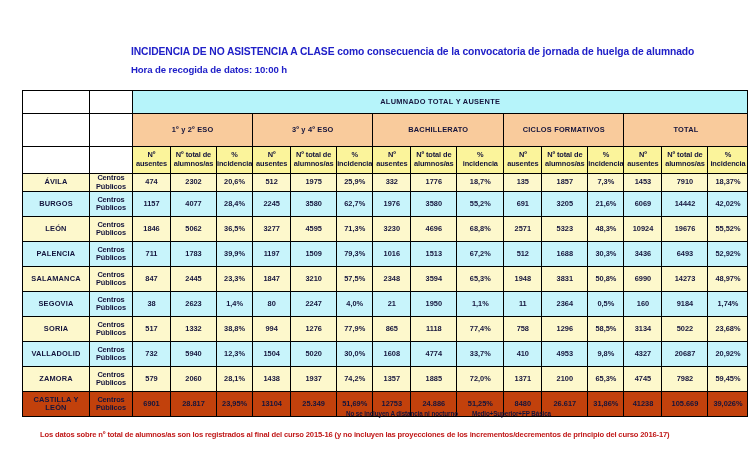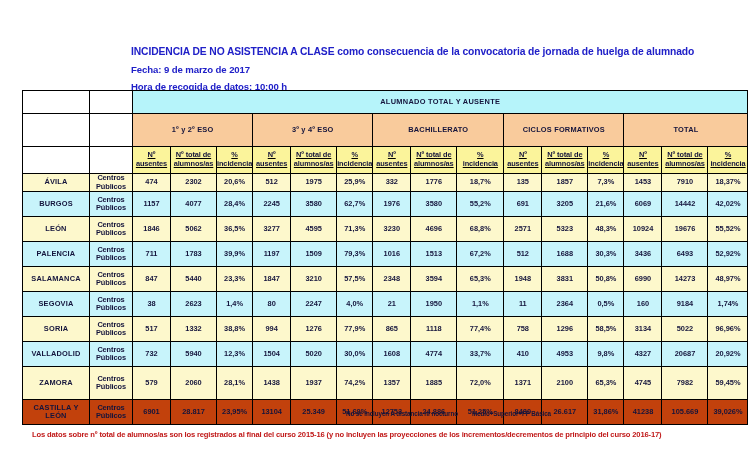--- a/index.html
+++ b/index.html
@@ -112,35 +112,34 @@
     font-weight: bold;
     color: #14143c;
     white-space: nowrap;
     letter-spacing: -0.1px;
   }
   #fnote-1 { left: 346px; top: 0; }
   #fnote-2 { left: 472px; top: 0; }
 
   #red-note {
     position: absolute;
-    left: 32px;
+    left: 40px;
     top: 430px;
     font-size: 7.6px;
     font-weight: bold;
     color: #c01818;
     white-space: nowrap;
     letter-spacing: -0.15px;
   }
 </style>
 </head>
 <body>
 
 <div id="header-block">
   <div class="hdr-line" id="doc-title">INCIDENCIA DE NO ASISTENCIA A CLASE como consecuencia de la convocatoria de jornada de huelga de alumnado</div>
-  <div class="hdr-line" id="doc-date">Fecha:  9  de  marzo  de  2017</div>
   <div class="hdr-line" id="doc-time">Hora de recogida de datos: 10:00 h</div>
 </div>
 
 <table id="grid">
   <colgroup>
     <col style="width:66px">
       <col style="width:42px">
     <col style="width:37px">
       <col style="width:45px">
       <col style="width:34px">
@@ -165,21 +164,21 @@
       </tr>
       <tr style="height: 32px;">
         <td class="blank"></td>
         <td class="blank"></td>
         <td class="peach grouphdr" colspan="3">1º y 2º ESO</td>
         <td class="peach grouphdr" colspan="3">3º y 4º ESO</td>
         <td class="peach grouphdr" colspan="3">BACHILLERATO</td>
         <td class="peach grouphdr" colspan="3">CICLOS FORMATIVOS</td>
         <td class="peach grouphdr" colspan="3">TOTAL</td>
       </tr>
-      <tr style="height: 26px; text-decoration: underline;">
+      <tr style="height: 26px;">
         <td class="blank"></td>
         <td class="blank"></td>
         <td class="yellowhdr subhdr">Nº<br>ausentes</td>
         <td class="yellowhdr subhdr">Nº total de<br>alumnos/as</td>
         <td class="yellowhdr subhdr">%<br>incidencia</td>
         <td class="yellowhdr subhdr">Nº<br>ausentes</td>
         <td class="yellowhdr subhdr">Nº total de<br>alumnos/as</td>
         <td class="yellowhdr subhdr">%<br>incidencia</td>
         <td class="yellowhdr subhdr">Nº<br>ausentes</td>
         <td class="yellowhdr subhdr">Nº total de<br>alumnos/as</td>
@@ -264,21 +263,21 @@
         <td class="rowB num">1688</td>
         <td class="rowB num">30,3%</td>
         <td class="rowB num">3436</td>
         <td class="rowB num">6493</td>
         <td class="rowB num">52,92%</td>
       </tr>
       <tr class="rowA" style="height: 24px; margin-left: 16px;">
         <td class="rowA prov">SALAMANCA</td>
         <td class="rowA centro">Centros Públicos</td>
         <td class="rowA num">847</td>
-        <td class="rowA num">5440</td>
+        <td class="rowA num">2445</td>
         <td class="rowA num">23,3%</td>
         <td class="rowA num">1847</td>
         <td class="rowA num">3210</td>
         <td class="rowA num">57,5%</td>
         <td class="rowA num">2348</td>
         <td class="rowA num">3594</td>
         <td class="rowA num">65,3%</td>
         <td class="rowA num">1948</td>
         <td class="rowA num">3831</td>
         <td class="rowA num">50,8%</td>
@@ -315,42 +314,42 @@
         <td class="rowA num">1276</td>
         <td class="rowA num">77,9%</td>
         <td class="rowA num">865</td>
         <td class="rowA num">1118</td>
         <td class="rowA num">77,4%</td>
         <td class="rowA num">758</td>
         <td class="rowA num">1296</td>
         <td class="rowA num">58,5%</td>
         <td class="rowA num">3134</td>
         <td class="rowA num">5022</td>
-        <td class="rowA num">96,96%</td>
+        <td class="rowA num">23,68%</td>
       </tr>
       <tr class="rowB" style="height: 24px;">
         <td class="rowB prov">VALLADOLID</td>
         <td class="rowB centro">Centros Públicos</td>
         <td class="rowB num">732</td>
         <td class="rowB num">5940</td>
         <td class="rowB num">12,3%</td>
         <td class="rowB num">1504</td>
         <td class="rowB num">5020</td>
         <td class="rowB num">30,0%</td>
         <td class="rowB num">1608</td>
         <td class="rowB num">4774</td>
         <td class="rowB num">33,7%</td>
         <td class="rowB num">410</td>
         <td class="rowB num">4953</td>
         <td class="rowB num">9,8%</td>
         <td class="rowB num">4327</td>
         <td class="rowB num">20687</td>
         <td class="rowB num">20,92%</td>
       </tr>
-      <tr class="rowA" style="height: 32px;">
+      <tr class="rowA" style="height: 24px;">
         <td class="rowA prov">ZAMORA</td>
         <td class="rowA centro">Centros Públicos</td>
         <td class="rowA num">579</td>
         <td class="rowA num">2060</td>
         <td class="rowA num">28,1%</td>
         <td class="rowA num">1438</td>
         <td class="rowA num">1937</td>
         <td class="rowA num">74,2%</td>
         <td class="rowA num">1357</td>
         <td class="rowA num">1885</td>

